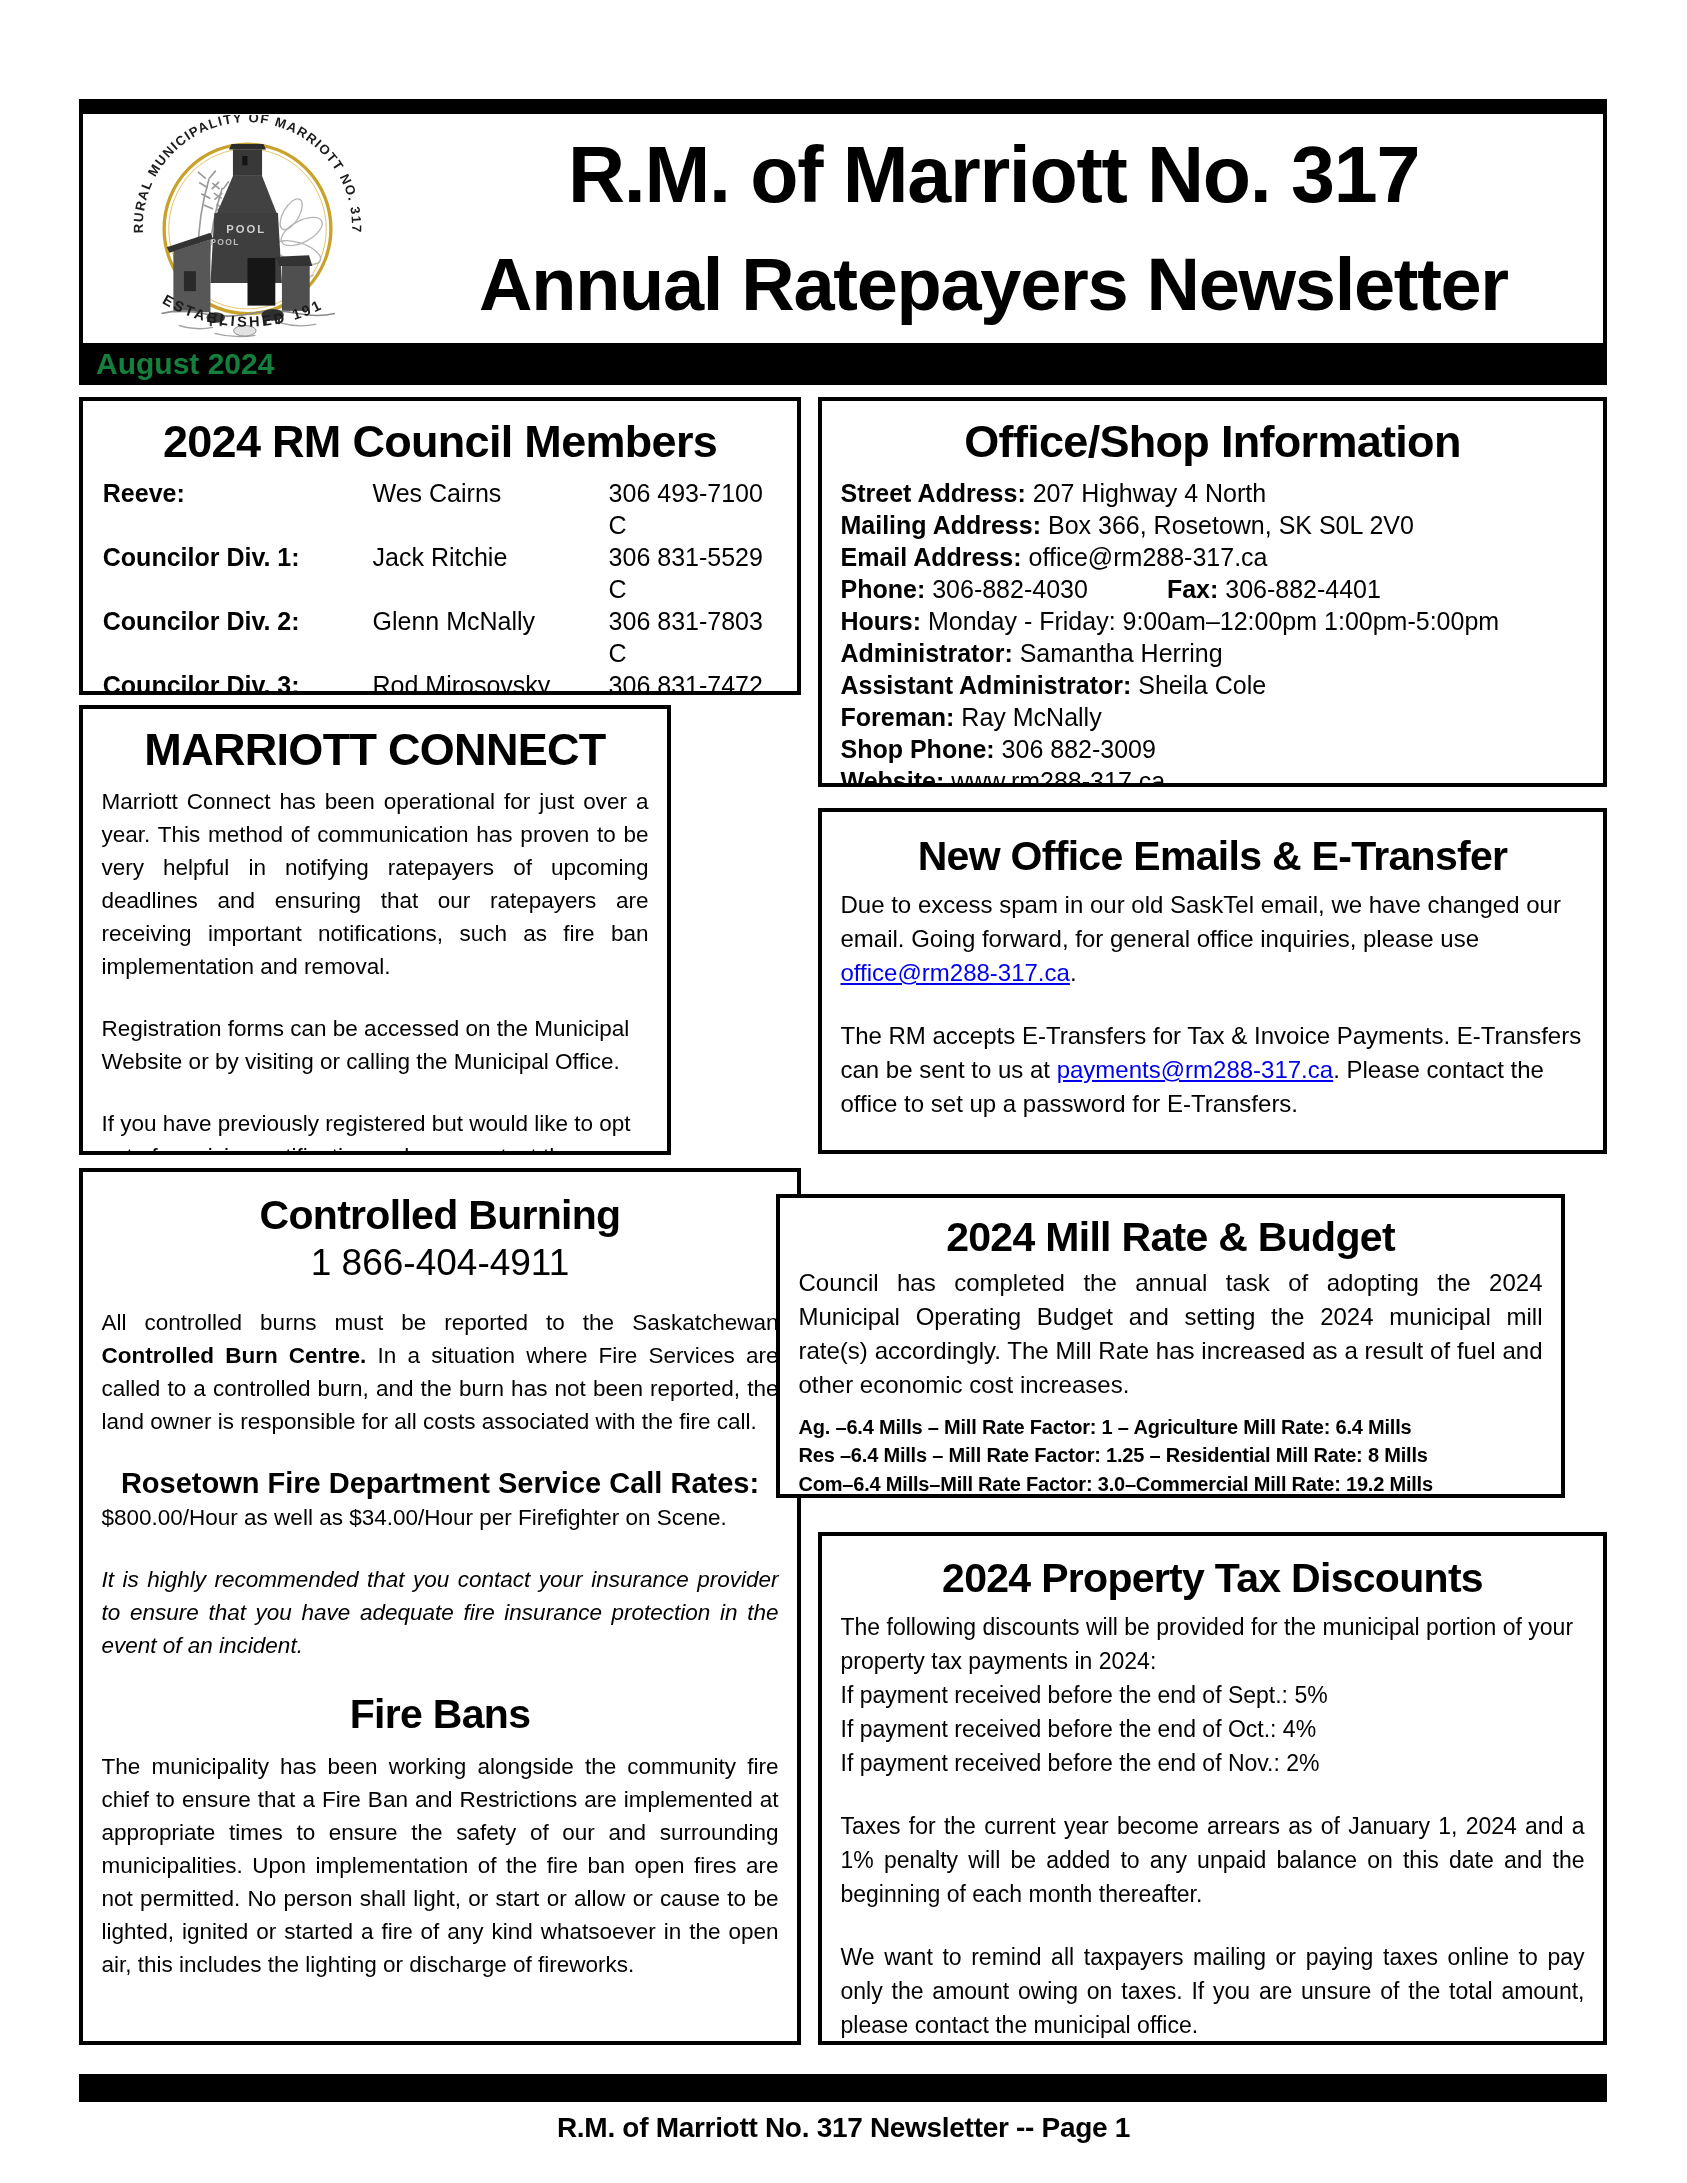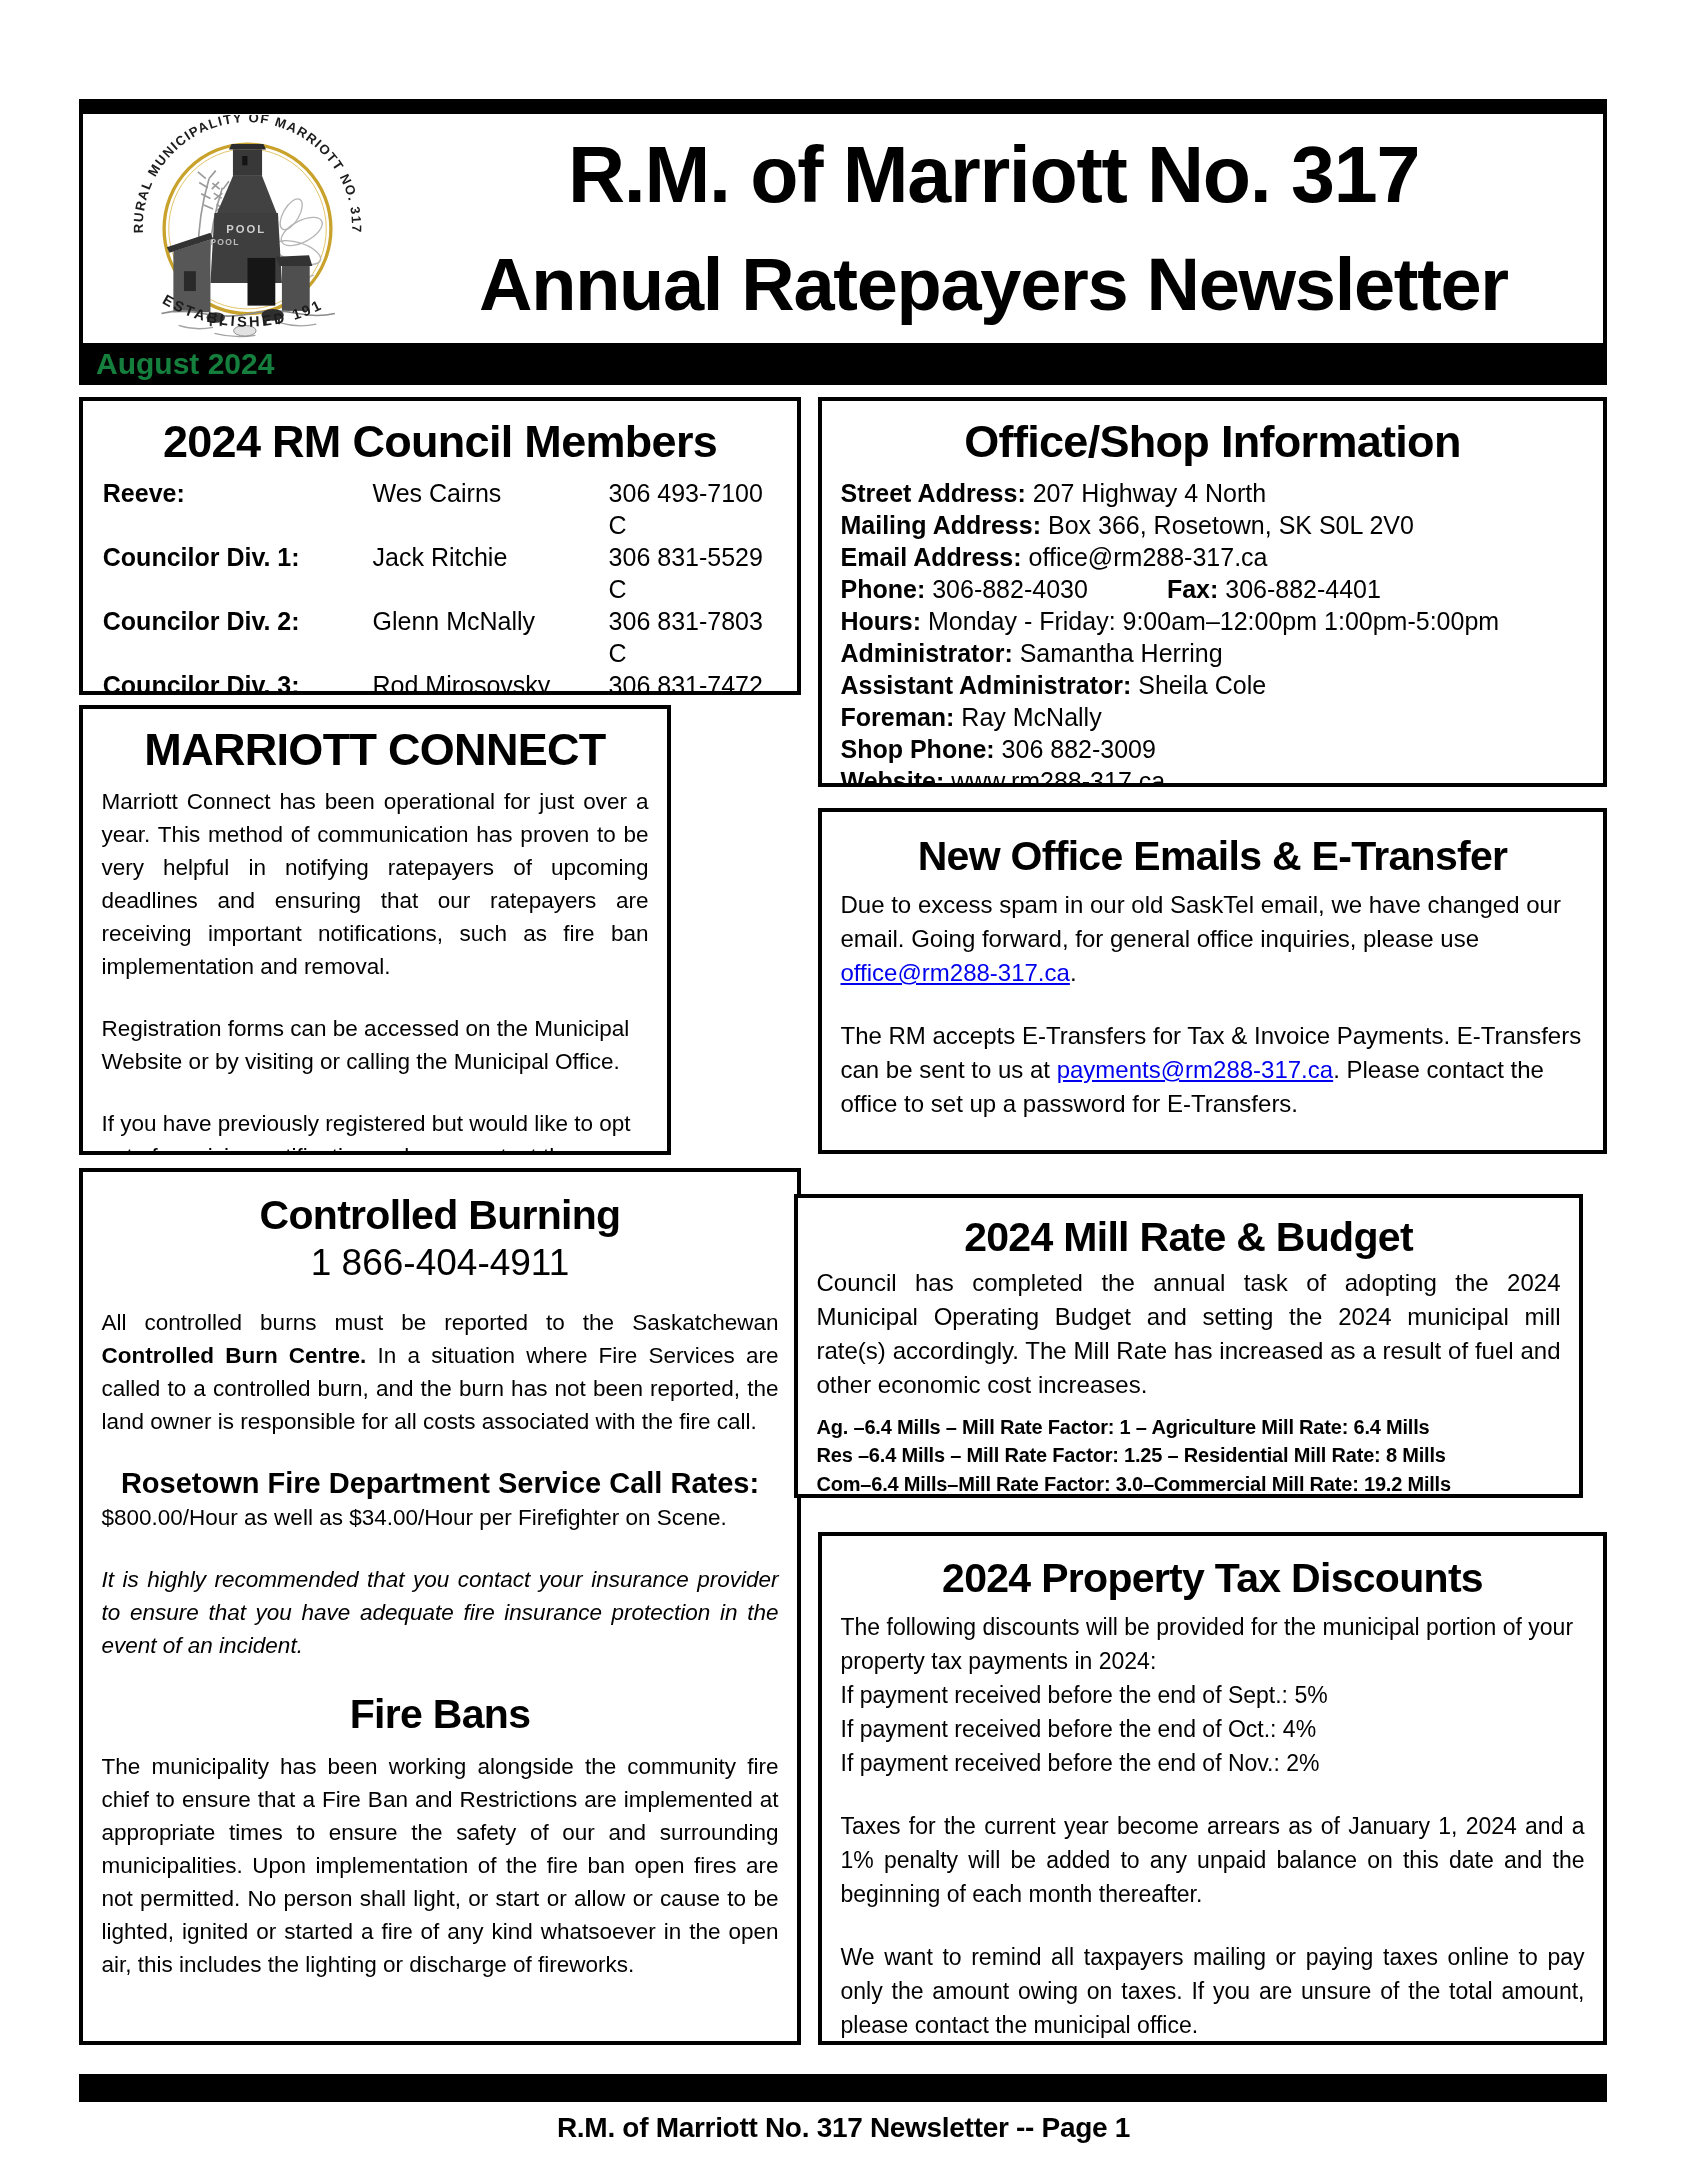--- a/index.html
+++ b/index.html
@@ -40,21 +40,21 @@
   
   .office-box{left:818px;top:397px;width:789px;height:390px;}
   .orow{font-size:25px;line-height:32px;}
   .olabel{font-weight:bold;}
   .faxlabel{font-weight:bold;margin-left:79px;text-align:center;}
 
   
   .connect-box{left:79px;top:705px;width:592px;height:450px;}
   .etransfer-box{left:818px;top:808px;width:789px;height:346px;}
   .burning-box{left:79px;top:1168px;width:722px;height:877px;}
-  .millrate-box{left:794px;top:1194px;width:789px;height:304px;}
+  .millrate-box{left:776px;top:1194px;width:789px;height:304px;}
   .tax-box{left:818px;top:1532px;width:789px;height:513px;}
 
   .phone-head{font-size:37px;font-weight:normal;text-align:center;margin:1.3px 0 22.5px;}
   .rates-head{font-size:29px;font-weight:bold;text-align:center;margin:0 0 1.3px;}
   .mill-line{font-size:20px;font-weight:bold;line-height:28.4px;letter-spacing:-0.2px;white-space:nowrap;}
   .disc-line{font-size:23px;line-height:34px;}
   .tax-p{font-size:23px;line-height:34px;margin-top:28px;}
 
   
   .footer-bar{position:absolute;left:79px;top:2074px;width:1528px;height:28px;background:#000;}

